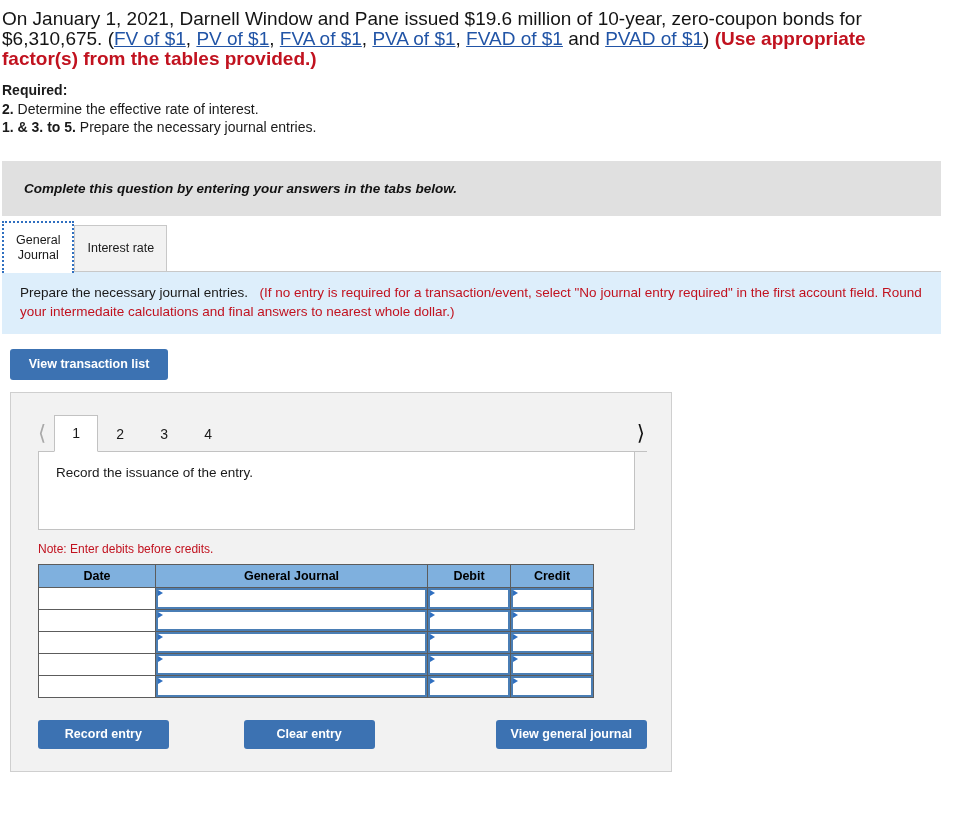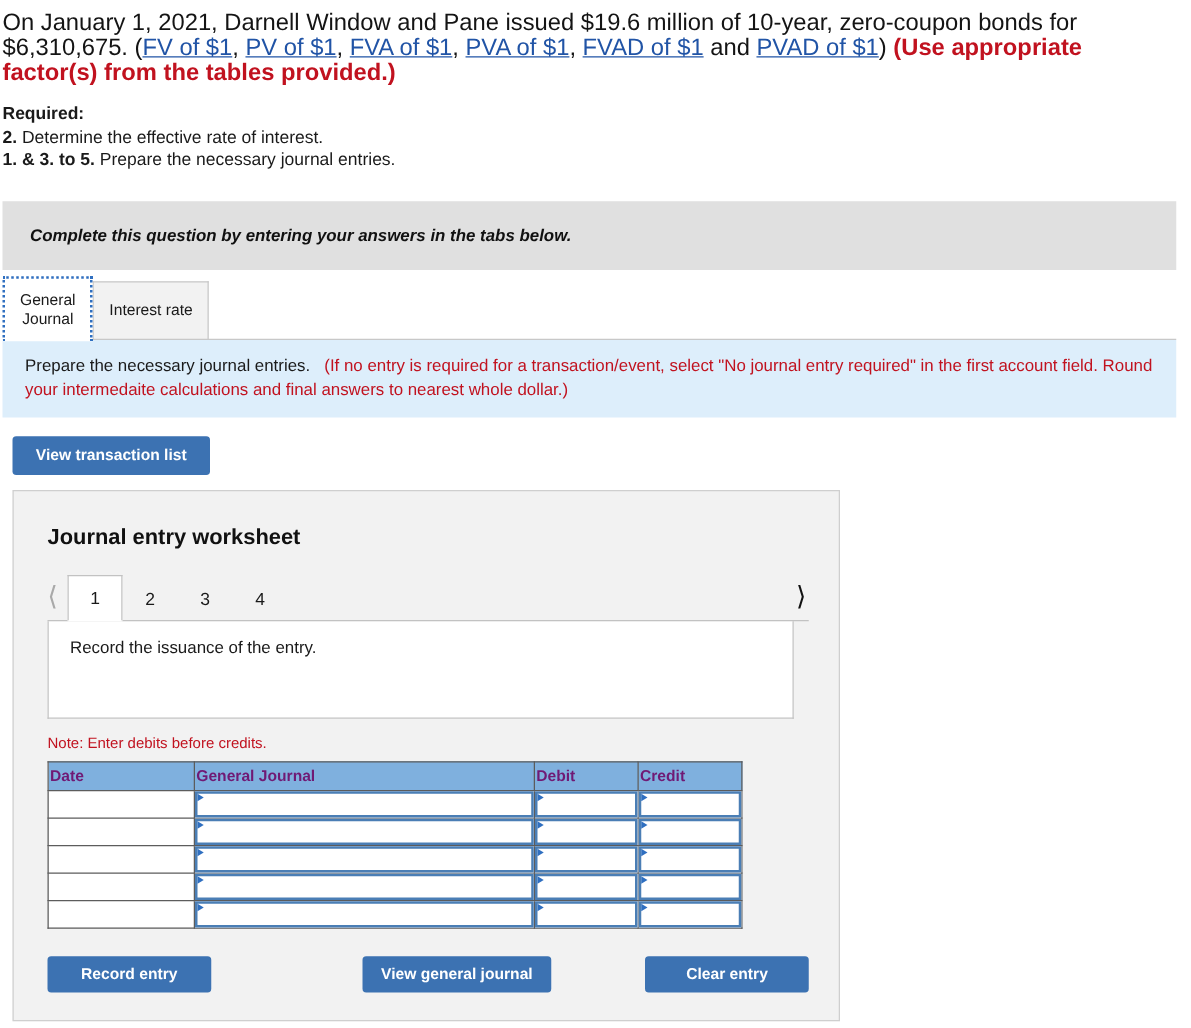--- a/index.html
+++ b/index.html
@@ -210,25 +210,25 @@
   
   table.journal {
     border-collapse: collapse;
     table-layout: fixed;
     width: 555px;
     font-size: 12.5px;
   }
   table.journal th {
     background: #7fb0de;
     border: 1px solid #5c5c5c;
-    color: #701a75;
+    color: #000000;
     font-weight: bold;
     height: 20px;
     font-size: 12.5px;
-    text-align: left;
+    text-align: center;
   }
   table.journal td {
     height: 21px;
     padding: 0;
     background: #ffffff;
     border: 1px solid #5c5c5c;
     vertical-align: middle;
   }
   td.date-cell {
     padding-left: 6px;
@@ -318,21 +318,20 @@
   <span>&nbsp;</span>
   <span class="hint">(If no entry is required for a transaction/event, select "No journal entry required" in the first account field. Round your intermedaite calculations and final answers to nearest whole dollar.)</span>
 </div>
 
 
 <button class="btn btn-transaction">View transaction list</button>
 
 
 <div class="worksheet">
 
-  <div class="ws-title">Journal entry worksheet</div>
 
   <div class="pager">
     <span class="chev prev">⟨</span>
     <div class="pgtab active">
       <span>1</span>
     </div>
     <div class="pgtab">
       <span>2</span>
     </div>
     <div class="pgtab">
@@ -454,20 +453,20 @@
           <div class="cellinput">
               <span class="caret"></span>
             </div>
         </td>
       </tr>
     </tbody>
   </table>
 
   <div class="ws-buttons">
     <button class="btn btn-record">Record entry</button>
+    <button class="btn btn-clear">Clear entry</button>
     <button class="btn btn-viewgj">View general journal</button>
-    <button class="btn btn-clear">Clear entry</button>
   </div>
 
 </div>
 
 
 
 
 </body></html>

